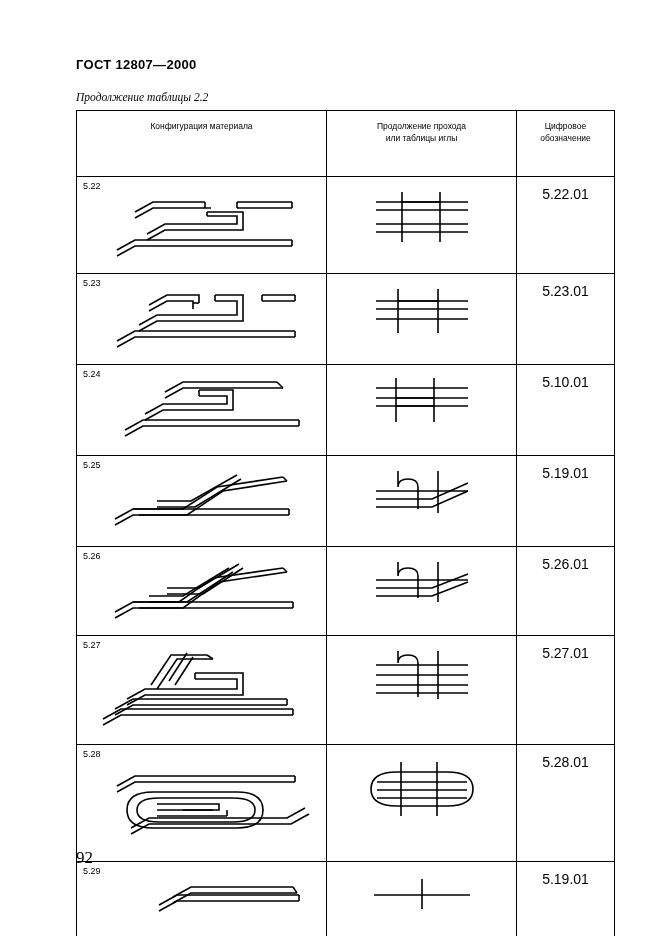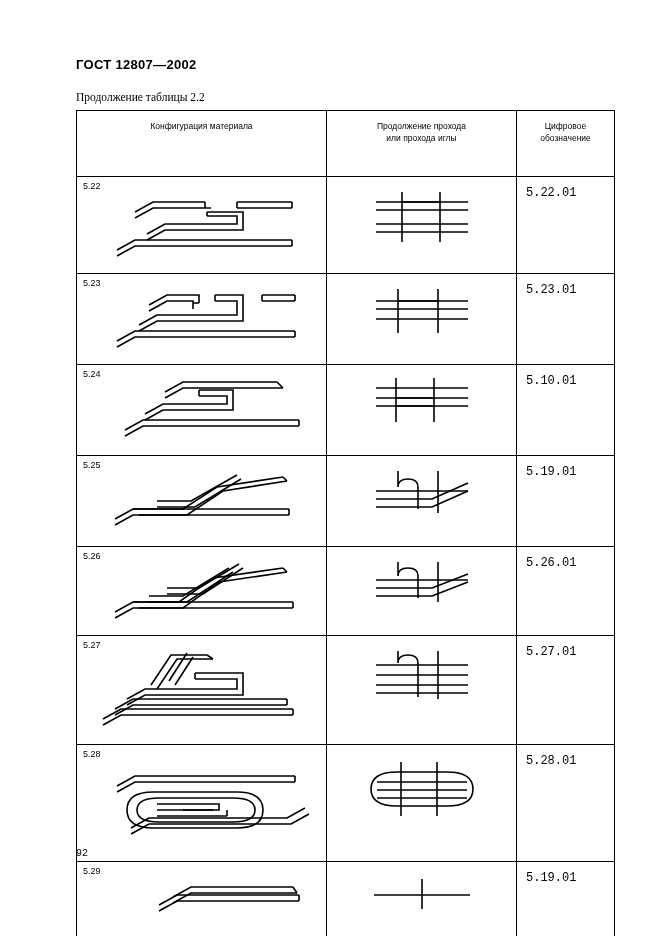--- a/index.html
+++ b/index.html
@@ -29,28 +29,29 @@
     font-family: "Liberation Sans", sans-serif;
     font-weight: bold;
     font-size: 13px;
     letter-spacing: 0.3px;
   }
   .subtitle {
     position: absolute;
     left: 76px;
     top: 91px;
     font-family: "Liberation Serif", serif;
+    font-style: italic;
     font-size: 11.5px;
   }
   .page-number {
     position: absolute;
     left: 76px;
     top: 848px;
-    font-family: Liberation Mono, monospace;
-    font-size: 10px;
+    font-family: Liberation Serif, serif;
+    font-size: 17px;
   }
   table.gost {
     position: absolute;
     left: 76px;
     top: 110px;
     width: 538px;
     border-collapse: collapse;
     table-layout: fixed;
   }
   table.gost td, table.gost th {
@@ -81,49 +82,50 @@
     top: 4px;
     font-family: "Liberation Sans", sans-serif;
     font-size: 9px;
     text-align: center;
   }
   td.needle {
     text-align: center;
     vertical-align: middle;
   }
   td.code {
+    text-align: center;
     vertical-align: middle;
-    font-family: Liberation Mono, monospace;
-    font-size: 12px;
+    font-family: Liberation Sans, sans-serif;
+    font-size: 14px;
   }
   svg { display: block; }
   .svgwrap { display:flex; align-items:center; justify-content:center; width:100%; height:100%; }
 </style>
 </head>
 <body>
 
 <div class="page">
 
-  <div class="header-title">ГОСТ 12807—2002</div>
+  <div class="header-title">ГОСТ 12807—2000</div>
   <div class="subtitle">Продолжение таблицы 2.2</div>
 
   <table class="gost">
     <colgroup>
       <col class="col-a">
         <col class="col-b">
         <col class="col-c">
     </colgroup>
     <thead>
       <tr>
         <th class="head-cell">
           <div>Конфигурация материала</div>
         </th>
         <th class="head-cell">
           <div>Продолжение прохода</div>
-          <div>или прохода иглы</div>
+          <div>или таблицы иглы</div>
         </th>
         <th class="head-cell">
           <div>Цифровое</div>
           <div>обозначение</div>
         </th>
       </tr>
     </thead>
     <tbody>
 
       <tr style="height:84px">

